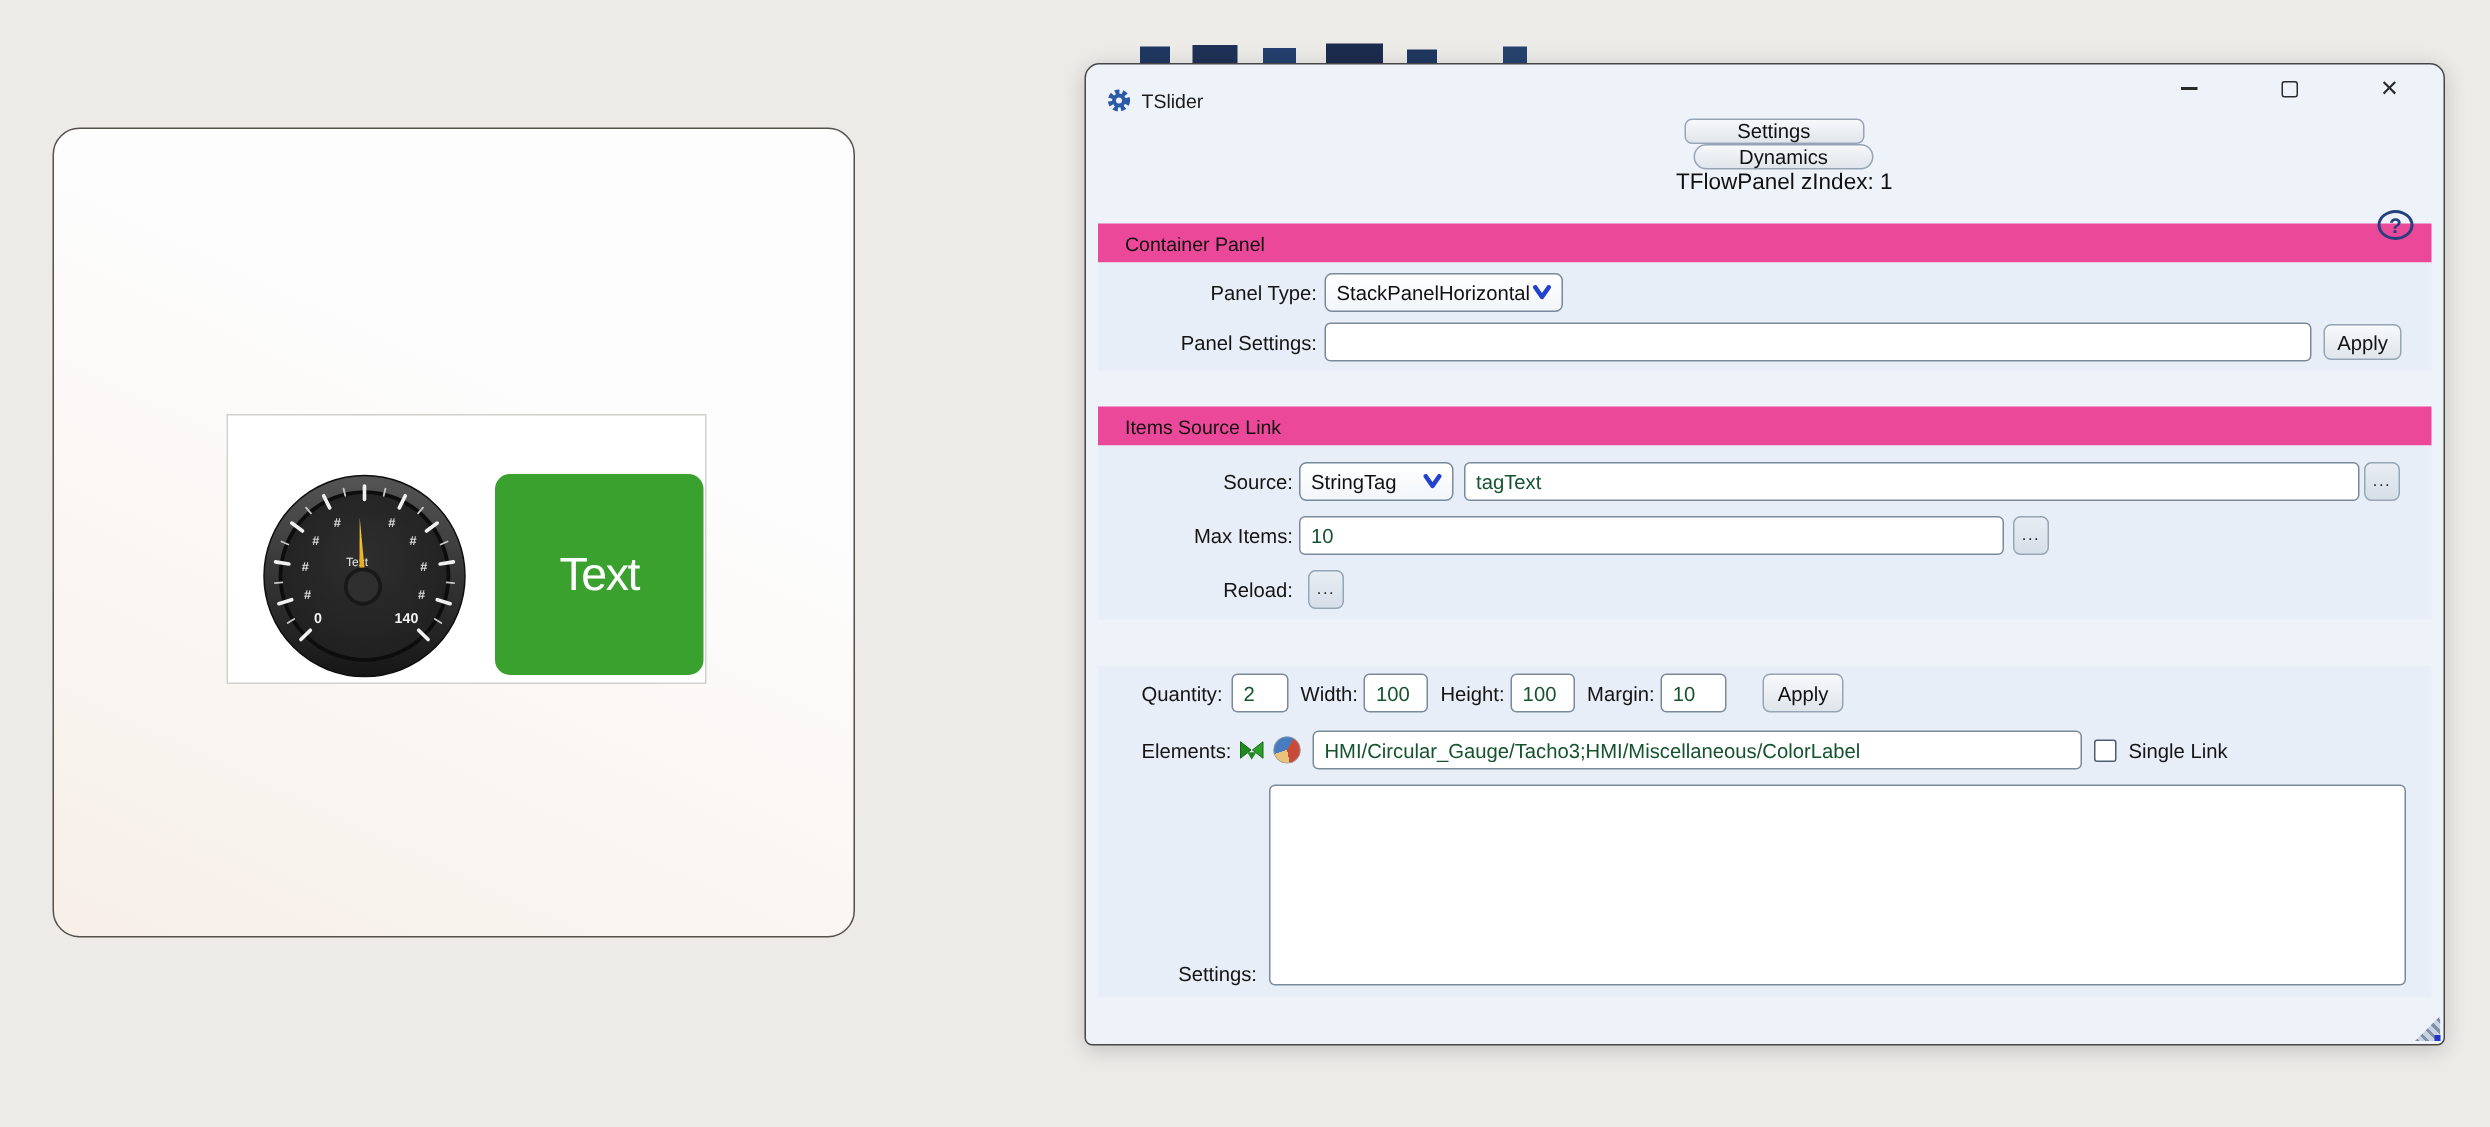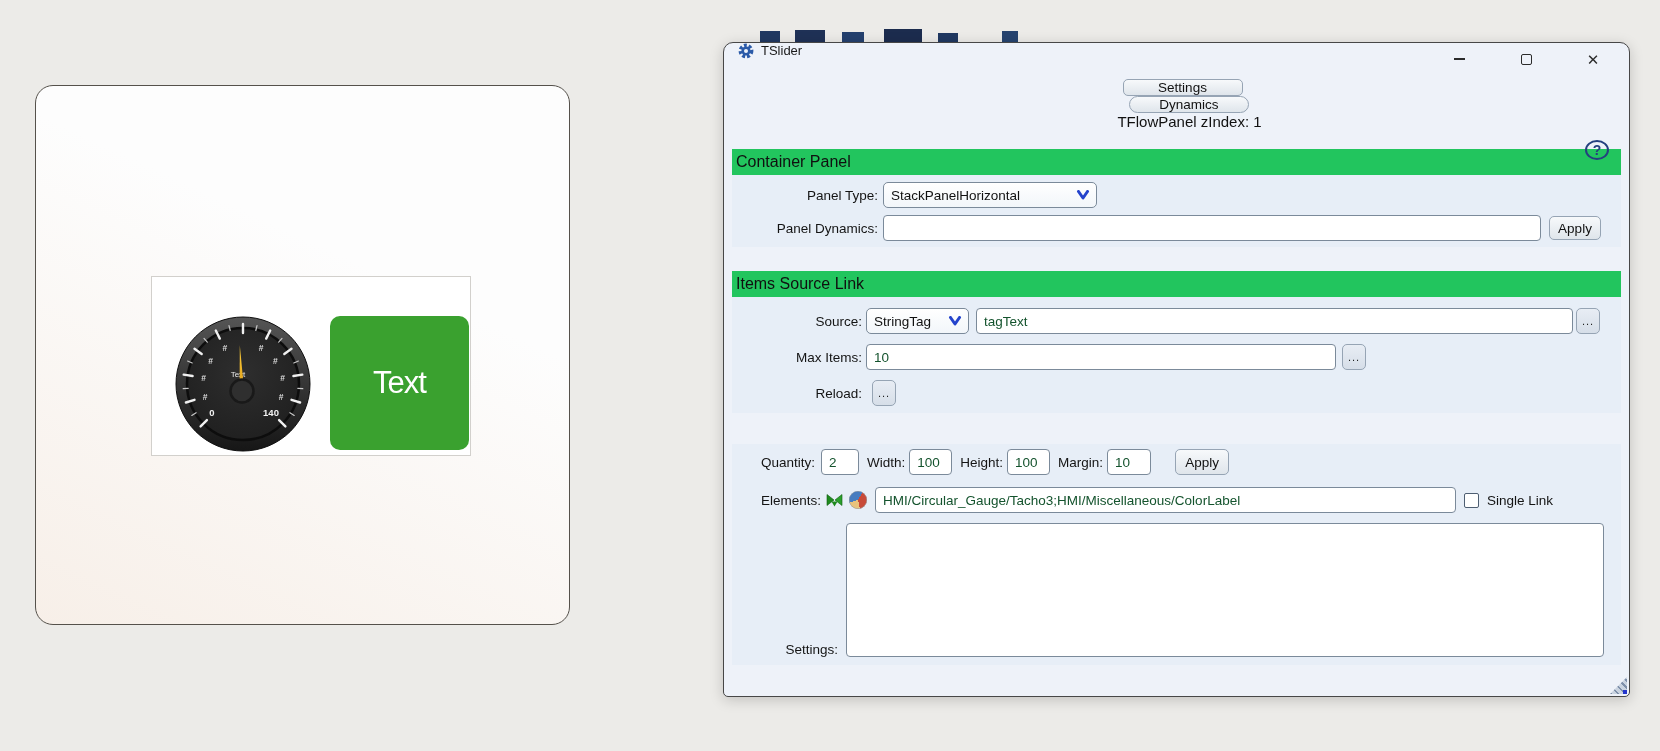--- a/index.html
+++ b/index.html
@@ -33,21 +33,21 @@
   }
 
   
   .dialog {
     position:absolute; left:723px; top:42px; width:907px; height:655px;
     background:#eef2f9; border:1px solid #474747;
     border-radius:10px 10px 5px 5px;
     box-shadow:0 3px 14px rgba(0,0,0,0.18);
     z-index:3;
   }
-  .titlebar { height:32px; display:flex; align-items:flex-start; padding-left:14px; position:relative; }
+  .titlebar { height:32px; display:flex; align-items:flex-end; padding-left:14px; position:relative; }
   .title-text { margin-left:7px; font-size:13px; color:#1a1a1a; }
   .win-controls { position:absolute; top:6px; right:13px; display:flex; gap:21px; }
   .win-btn { width:46px; height:20px; display:flex; align-items:center; justify-content:center; cursor:default; }
   .glyph-min { width:11px; height:2px; background:#2b2b2b; }
   .glyph-max { width:11px; height:11px; border:1.4px solid #2b2b2b; border-radius:2px; }
   .glyph-close { font-size:15px; color:#2b2b2b; line-height:1; }
 
   .toolbar { display:flex; align-items:center; margin:4px 20px 0 32px; height:30px;flex-direction:column; }
   .tab-btn {
     width:120px; height:30px; border:1px solid #96a4b4; border-radius:5px;
@@ -61,22 +61,22 @@
     margin-left:auto; width:24px; height:24px; border:2.4px solid #24407f; border-radius:50%;
     color:#24407f; font-size:14px; font-weight:bold;
     display:flex; align-items:center; justify-content:center; margin-top:10px;
   }
 
   .section { margin:0 8px; }
   .sec1 { margin-top:40px; }
   .sec2 { margin-top:24px; }
   .sec3 { margin-top:31px; }
   .sec-header {
-    height:26px; background:#22c55e; display:flex; align-items:center;
-    padding-left:4px; font-size:16px; color:#101010;
+    height:26px; background:#ec4899; display:flex; align-items:center;
+    padding-left:18px; font-size:13px; color:#101010;
   }
   .sec-body { background:#e7eef7; }
   .sec1 .sec-body { padding:7px 0 6px 0; }
   .sec2 .sec-body { padding:11px 0 7px 0; }
   .sec3 .sec-body { padding:5px 0 8px 0; }
   .row { display:flex; align-items:center; }
   .sec1 .row + .row { margin-top:7px; }
   .sec2 .row + .row { margin-top:10px; }
   .row-elements { margin-top:12px; }
   .row-settings { margin-top:10px; align-items:flex-end; }
@@ -103,38 +103,38 @@
     border:1px solid #96a4b4; border-radius:5px;
     background:linear-gradient(#f7f9fb,#dfe5eb);
     font-size:13.5px; color:#111; font-family:"Liberation Sans",sans-serif;
     display:flex; align-items:center; justify-content:center; cursor:default;
   }
   .btn-apply-sm { width:52px; height:24px; margin-left:8px; }
   .btn-apply { width:54px; height:26px; margin-left:24px; }
   .btn-dots { width:24px; height:26px; font-size:11px; letter-spacing:1px; color:#222;
     background:linear-gradient(#e8edf4,#d6dee8); }
 
-  .w-paneltype { width:214px; }
+  .w-paneltype { width:159px; }
   .w-panelsettings { width:658px; }
   .w-srctype { width:103px; }
   .w-srcval { width:597px; margin-left:7px; }
   .w-maxitems { width:470px; }
   .m-dots1 { margin-left:3px; }
   .m-dots2 { margin-left:6px; }
 
   .w-qty { width:38px; margin:0 8px 0 6px; }
   .w-dim { width:43px; margin:0 8px 0 4px; }
   .w-margin { width:44px; margin:0 0 0 4px; }
 
   .elem-icon { width:18px; height:18px; display:flex; align-items:center; justify-content:center; }
   .elem-icon + .elem-icon { margin-left:6px; }
   .pie-icon { width:18px; height:18px; border-radius:50%;
     background:conic-gradient(#477cc0 0 30deg,#c84a38 30deg 168deg,#e9c27c 168deg 252deg,#477cc0 252deg 360deg);
     box-shadow:0 0 0 0.5px #9a9a9a inset; }
-  .w-elements { width:581px; margin-left:8px; }
+  .w-elements { width:513px; margin-left:8px; }
   .checkbox { width:15px; height:15px; border:1px solid #4e5e72; border-radius:2px; background:#fff; margin-left:8px; }
   .cb-label { font-size:13.5px; margin-left:8px; }
 
   .w-settings {
     width:758px; height:134px; border:1px solid #7b8a9a; border-radius:4px;
     background:#fff; resize:none; outline:none;
     font-family:"Liberation Sans",sans-serif; font-size:13px; padding:4px 6px;
   }
 
   .grip {
@@ -266,21 +266,21 @@
       <div class="row">
         <span class="lbl lbl1">Panel Type:</span>
         <div class="dd w-paneltype">
           <span class="dd-text">StackPanelHorizontal</span>
           <svg width="14" height="10" viewBox="0 0 14 10">
             <path d="M2.5 1.5 L7 8 L11.5 1.5" stroke="#2443cc" stroke-width="3" fill="none" stroke-linecap="round" stroke-linejoin="round"></path>
           </svg>
         </div>
       </div>
       <div class="row">
-        <span class="lbl lbl1">Panel Dynamics:</span>
+        <span class="lbl lbl1">Panel Settings:</span>
         <input class="txt w-panelsettings" value="" style="">
         <button class="btn btn-apply-sm">Apply</button>
       </div>
     </div>
   </div>
 
   <div class="section sec2">
     <div class="sec-header">Items Source Link</div>
     <div class="sec-body">
       <div class="row">

